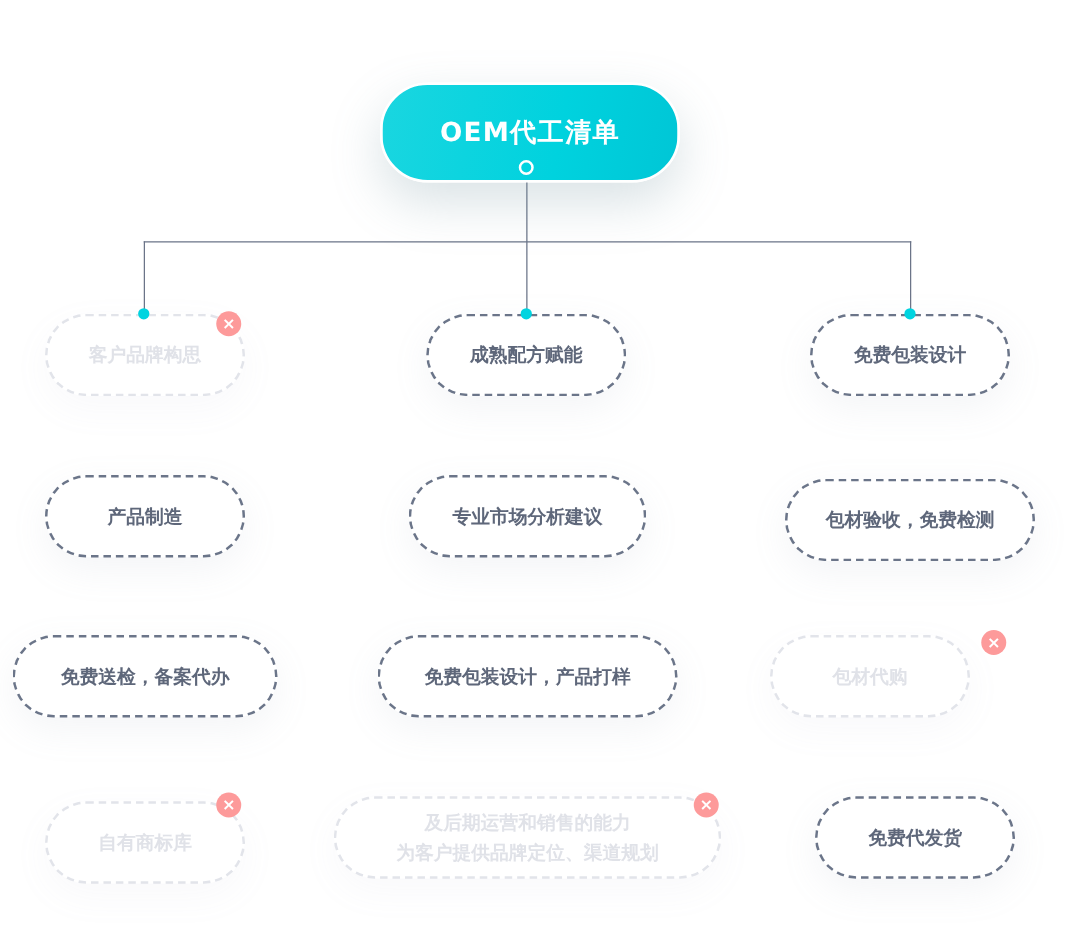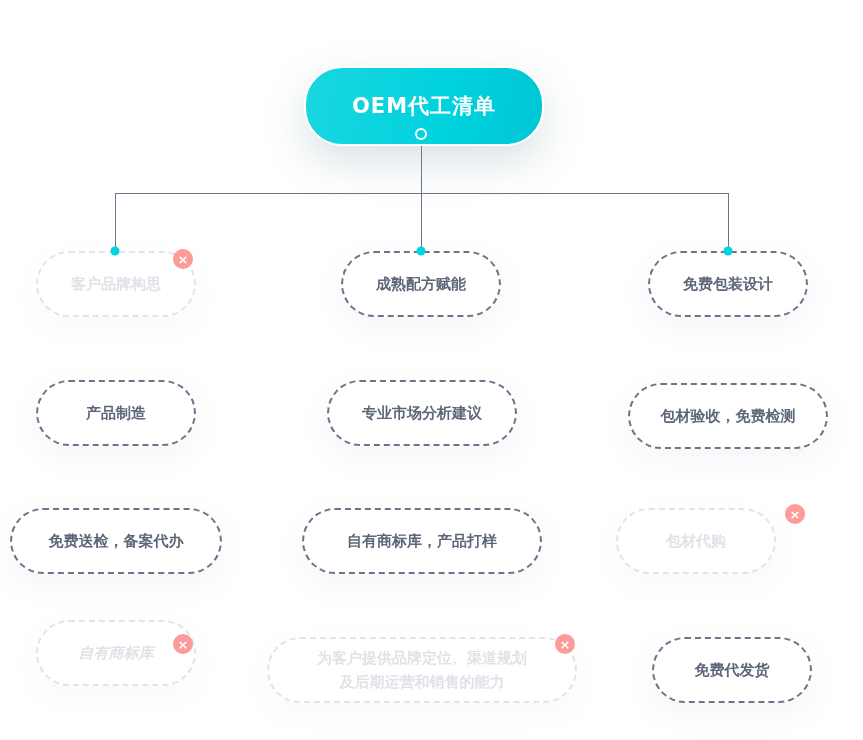--- a/index.html
+++ b/index.html
@@ -71,35 +71,35 @@
     <span>专业市场分析建议</span>
   </div>
 <div class="node" style="left:628px;top:383px;width:200px;">
     <span>包材验收，免费检测</span>
   </div>
 
 <div class="node" style="left:10px;top:508px;width:212px;">
     <span>免费送检，备案代办</span>
   </div>
 <div class="node" style="left:302px;top:508px;width:240px;">
-    <span>自有商标库，产品打样</span>
+    <span>免费包装设计，产品打样</span>
   </div>
 <div class="node off" style="left:616px;top:508px;width:160px;">
     <span>包材代购</span>
   </div>
 <div class="xbtn" style="left:795px;top:514px;">×</div>
 
-<div class="node off" style="left:36px;top:620px;width:160px;font-style:italic;">
+<div class="node off" style="left:36px;top:641px;width:160px;">
     <span>自有商标库</span>
   </div>
 <div class="xbtn" style="left:183px;top:644px;">×</div>
 
 <div class="node off" style="left:267px;top:637px;width:310px;">
   <div class="two">
+      <div>及后期运营和销售的能力</div>
       <div>为客户提供品牌定位、渠道规划</div>
-      <div>及后期运营和销售的能力</div>
     </div>
 </div>
 <div class="xbtn" style="left:565px;top:644px;">×</div>
 
 <div class="node" style="left:652px;top:637px;width:160px;">
     <span>免费代发货</span>
   </div>
 
 </body></html>

